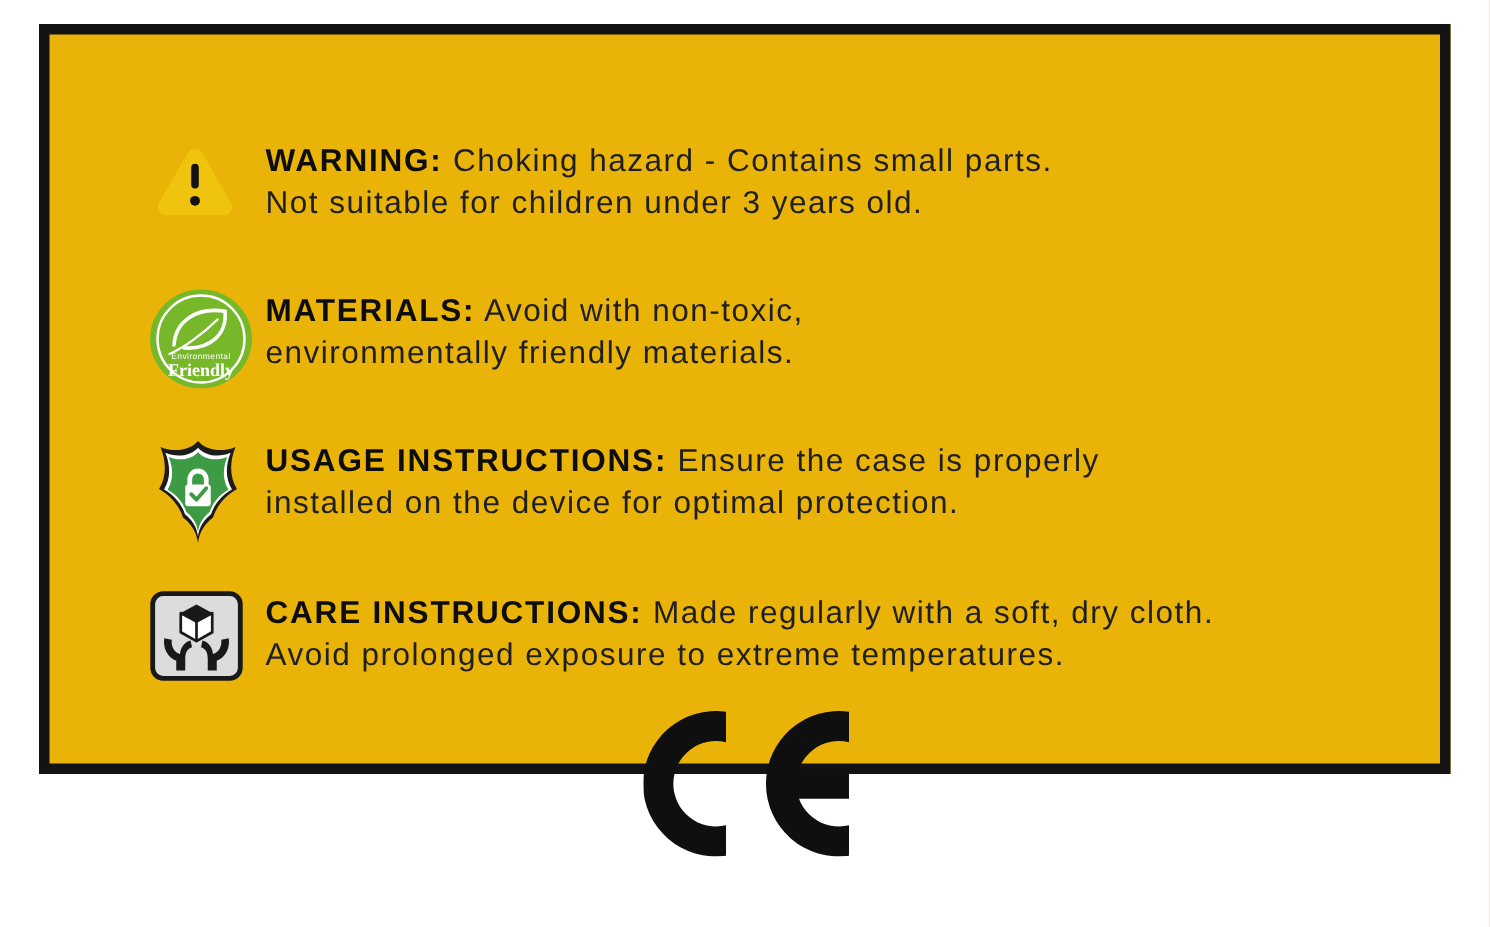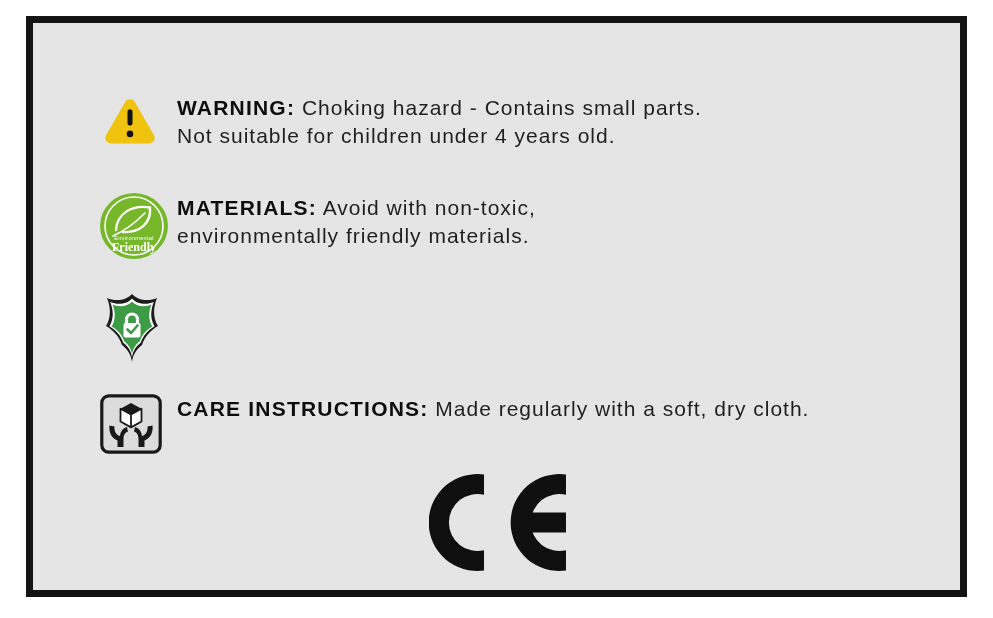--- a/index.html
+++ b/index.html
@@ -1,20 +1,20 @@
 <!DOCTYPE html>
 <html><head>
 <meta charset="utf-8">
 <style>
   * { margin:0; padding:0; box-sizing:border-box; }
   html,body { width:993px; height:618px; background:#ffffff; overflow:hidden;
               font-family:"Liberation Sans", sans-serif; }
   .panel {
-    position:absolute; left:26px; top:16px; width:941px; height:581px;
-    border:7px solid #131313; background:#e5e5e5;
+    position:absolute; left:26px; top:16px; width:941px; height:500px;
+    border:7px solid #131313; background:#eab308;
   }
   .content { padding:70px 0 0 67px; }
   .row { display:flex; align-items:flex-start; min-height:69px; margin-bottom:31px; }
   .icon-box { width:70px; min-width:70px; display:flex; justify-content:flex-start; }
   .text-block {
     padding:1px 0 0 7px; font-size:21px; line-height:28px;
     letter-spacing:1px; color:#1f1f1f; white-space:nowrap;
   }
   .label { font-weight:700; color:#0d0d0d; letter-spacing:1.2px; }
   .ce-wrap { margin-top:-20px; width:100%; display:flex; justify-content:center; }
@@ -30,21 +30,21 @@
       <div class="icon-box">
         <svg width="60" height="54" viewBox="0 0 64 56">
           <path d="M27 8.5 A6 6 0 0 1 37 8.5 L57.5 44 A6 6 0 0 1 52.5 53 H11.5 A6 6 0 0 1 6.5 44 Z" fill="#F0C30F"></path>
           <rect x="29.3" y="16.5" width="5.4" height="17.5" rx="2.7" fill="#131313"></rect>
           <circle cx="32" cy="42.8" r="3.5" fill="#131313"></circle>
         </svg>
       </div>
       <p class="text-block">
         <span class="label">WARNING:</span>
         <span>Choking hazard - Contains small parts.</span><br>
-        <span>Not suitable for children under 4 years old.</span>
+        <span>Not suitable for children under 3 years old.</span>
       </p>
     </div>
 
     <div class="row">
       <div class="icon-box">
         <svg width="68" height="66" viewBox="0 0 68 66">
           <ellipse cx="34" cy="33" rx="34" ry="33" fill="#76B82A"></ellipse>
           <circle cx="34" cy="33" r="29" fill="none" stroke="#ffffff" stroke-width="1.6"></circle>
           <path d="M16 37 C17 21 31 11.5 50 14.5 C51.5 30 40 40 23 39" fill="none" stroke="#ffffff" stroke-width="2.4" stroke-linecap="round"></path>
           <path d="M13 43 C22 39 35 30 45 20" fill="none" stroke="#ffffff" stroke-width="1.6" stroke-linecap="round"></path>
@@ -63,36 +63,42 @@
       <div class="icon-box">
         <svg width="64" height="70" viewBox="0 0 64 70">
           <path id="shieldShape" d="M32 1 C27 7 16 9 7 5 C11 15 11 25 6 33 C13 37 19 43 22 52 C27 56 31 61 32 69 C33 61 37 56 42 52 C45 43 51 37 58 33 C53 25 53 15 57 5 C48 9 37 7 32 1 Z" fill="#1c1c1c"></path>
           <path d="M32 1 C27 7 16 9 7 5 C11 15 11 25 6 33 C13 37 19 43 22 52 C27 56 31 61 32 69 C33 61 37 56 42 52 C45 43 51 37 58 33 C53 25 53 15 57 5 C48 9 37 7 32 1 Z" transform="translate(32 35) scale(0.87) translate(-32 -35)" fill="#ffffff"></path>
           <path d="M32 1 C27 7 16 9 7 5 C11 15 11 25 6 33 C13 37 19 43 22 52 C27 56 31 61 32 69 C33 61 37 56 42 52 C45 43 51 37 58 33 C53 25 53 15 57 5 C48 9 37 7 32 1 Z" transform="translate(32 35) scale(0.78) translate(-32 -35)" fill="#3E9B45"></path>
           <path d="M26.5 30.5 v-4 a5.5 5.5 0 0 1 11 0 v4" fill="none" stroke="#ffffff" stroke-width="3.2"></path>
           <rect x="23.5" y="30" width="17" height="14.5" rx="2" fill="#ffffff"></rect>
           <path d="M27.5 36.5 L31 40 L37.5 32.5" fill="none" stroke="#3E9B45" stroke-width="2.6" stroke-linecap="round" stroke-linejoin="round"></path>
         </svg>
       </div>
+      <p class="text-block">
+        <span class="label">USAGE INSTRUCTIONS:</span>
+        <span>Ensure the case is properly</span><br>
+        <span>installed on the device for optimal protection.</span>
+      </p>
     </div>
 
     <div class="row">
       <div class="icon-box">
         <svg width="62" height="60" viewBox="0 0 62 60">
           <rect x="1.8" y="1.8" width="58.4" height="56.4" rx="7" fill="#DCDCDC" stroke="#191919" stroke-width="3.2"></rect>
           <path d="M31 9 L41.5 14.7 L31 20.4 L20.5 14.7 Z" fill="#191919"></path>
           <path d="M20.5 14.7 V27.5 L31 33.4 L41.5 27.5 V14.7 L31 20.4 Z" fill="#ffffff" stroke="#191919" stroke-width="1.8" stroke-linejoin="round"></path>
           <path d="M31 20.4 V33.4" stroke="#191919" stroke-width="1.8"></path>
           <path d="M17.5 53 V46.5 C12 44.5 8.5 38.5 9.5 31.5 L14.5 32.5 C14 37 16 41 20 42 C20.5 37.5 23 34 27 33 L28 37.5 C24.5 38.6 23.5 41.5 23.5 45.5 V53 Z" fill="#191919"></path>
           <path d="M17.5 53 V46.5 C12 44.5 8.5 38.5 9.5 31.5 L14.5 32.5 C14 37 16 41 20 42 C20.5 37.5 23 34 27 33 L28 37.5 C24.5 38.6 23.5 41.5 23.5 45.5 V53 Z" transform="translate(62 0) scale(-1 1)" fill="#191919"></path>
         </svg>
       </div>
       <p class="text-block">
         <span class="label">CARE INSTRUCTIONS:</span>
         <span>Made regularly with a soft, dry cloth.</span><br>
+        <span>Avoid prolonged exposure to extreme temperatures.</span>
       </p>
     </div>
 
     <div class="ce-wrap">
       <div class="ce-shift" role="img" aria-label="CE">
         <svg width="137" height="97" viewBox="0 0 141.2 100">
 
           <path d="M56.7 0.5 A50 50 0 1 0 56.7 99.5 L56.7 78.6 A29.4 29.4 0 1 1 56.7 21.4 Z" fill="#0f0f0f"></path>
 
           <g transform="translate(84.5 0)">

